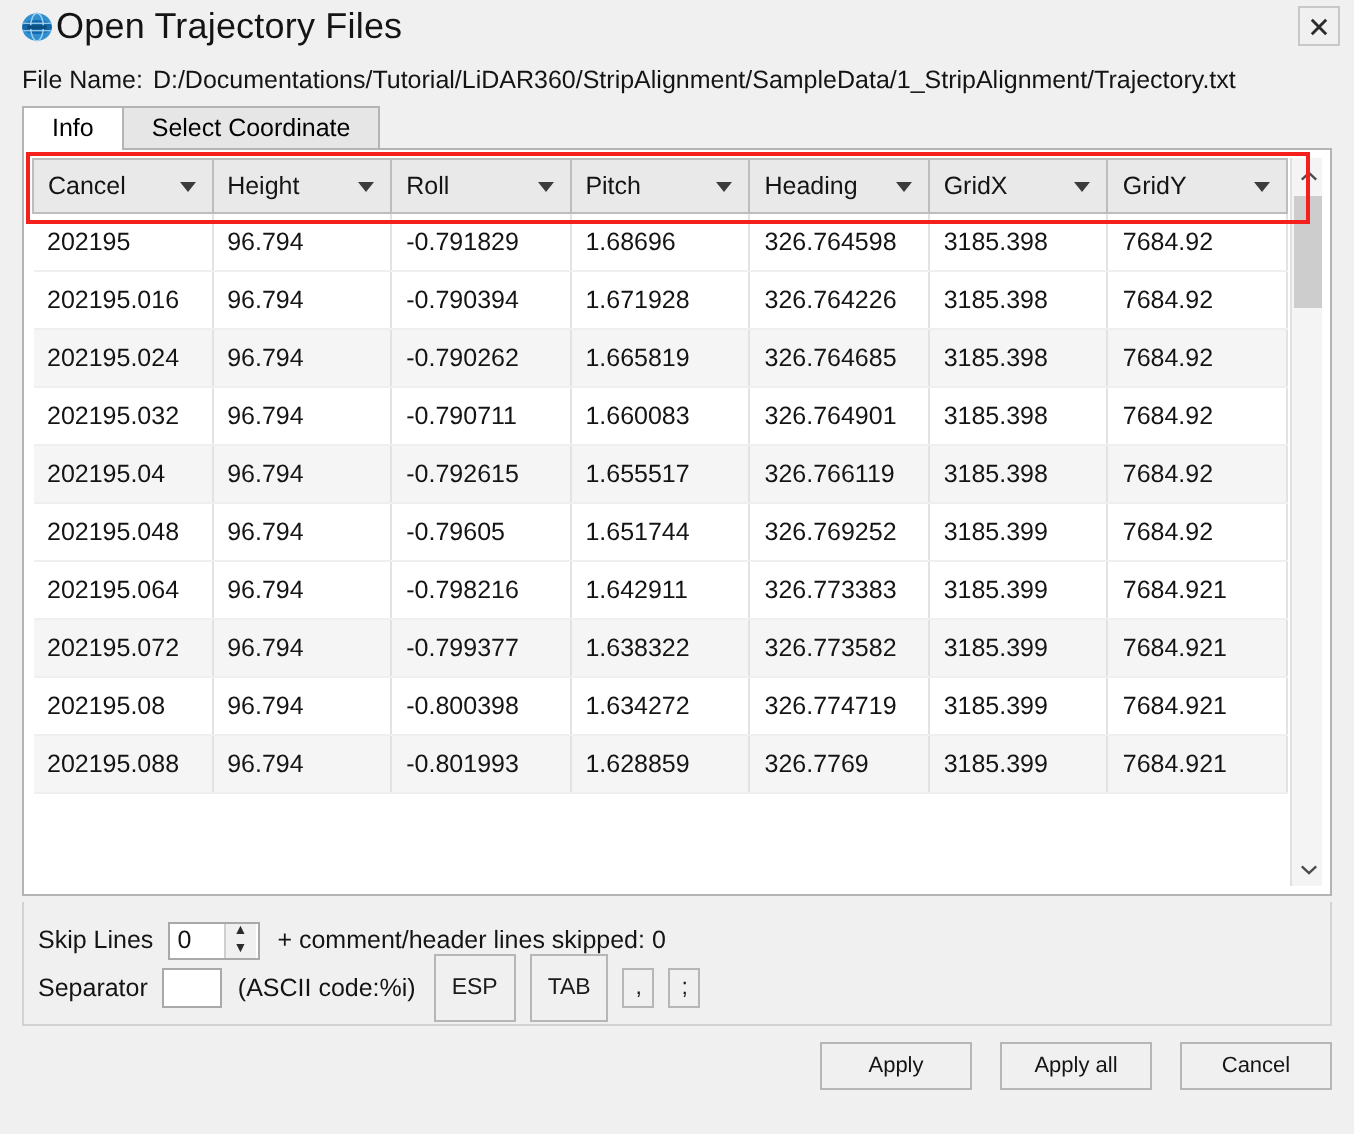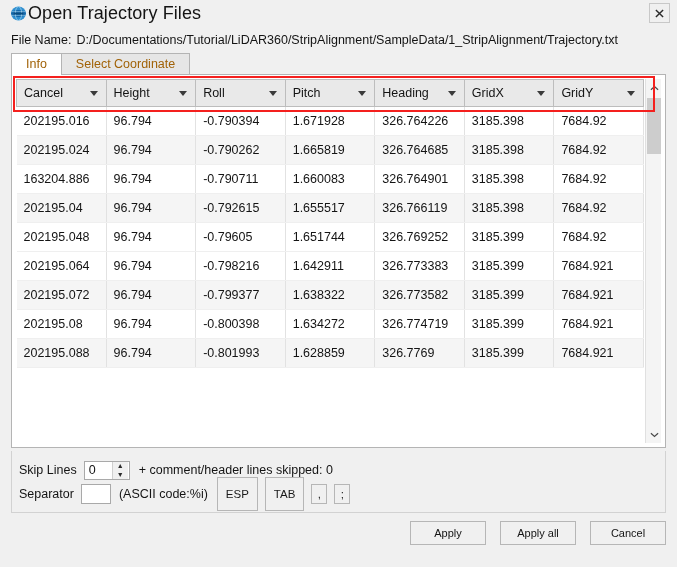--- a/index.html
+++ b/index.html
@@ -83,21 +83,21 @@
     box-sizing: border-box;
   }
   .tab {
     height: 21px;
     line-height: 21px;
     padding: 0 14px;
     font-size: 12.5px;
     border: 1px solid #b4b4b4;
     border-bottom: none;
     background: #e6e6e6;
-    color: #a16207;
+    color: #000000;
     margin-right: -1px;
     cursor: pointer;
     box-sizing: border-box;
     white-space: nowrap;
   }
   .tab.active {
     background: #ffffff;
     position: relative;
     z-index: 2;
     margin-bottom: -1px;
@@ -380,39 +380,48 @@
               <th><span>Height</span><span class="caret"></span></th>
               <th><span>Roll</span><span class="caret"></span></th>
               <th><span>Pitch</span><span class="caret"></span></th>
               <th><span>Heading</span><span class="caret"></span></th>
               <th><span>GridX</span><span class="caret"></span></th>
               <th><span>GridY</span><span class="caret"></span></th>
             </tr>
           </thead>
           <tbody>
               <tr>
+                <td>202195</td>
+                <td>96.794</td>
+                <td>-0.791829</td>
+                <td>1.68696</td>
+                <td>326.764598</td>
+                <td>3185.398</td>
+                <td>7684.92</td>
+              </tr>
+              <tr>
                 <td>202195.016</td>
                 <td>96.794</td>
                 <td>-0.790394</td>
                 <td>1.671928</td>
                 <td>326.764226</td>
                 <td>3185.398</td>
                 <td>7684.92</td>
               </tr>
               <tr class="alt">
                 <td>202195.024</td>
                 <td>96.794</td>
                 <td>-0.790262</td>
                 <td>1.665819</td>
                 <td>326.764685</td>
                 <td>3185.398</td>
                 <td>7684.92</td>
               </tr>
               <tr>
-                <td>163204.886</td>
+                <td>202195.032</td>
                 <td>96.794</td>
                 <td>-0.790711</td>
                 <td>1.660083</td>
                 <td>326.764901</td>
                 <td>3185.398</td>
                 <td>7684.92</td>
               </tr>
               <tr class="alt">
                 <td>202195.04</td>
                 <td>96.794</td>

